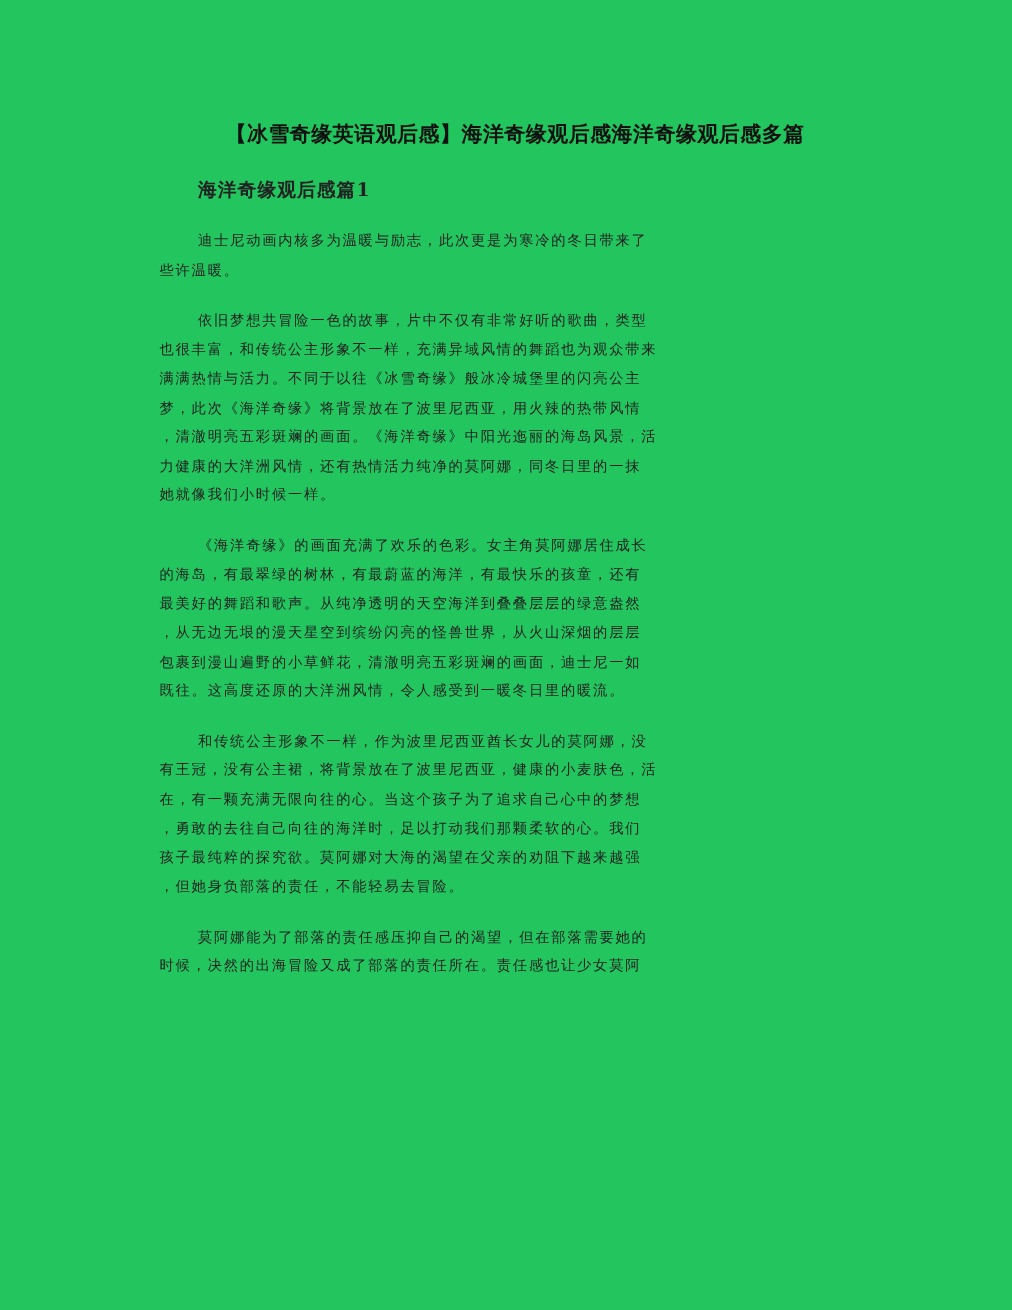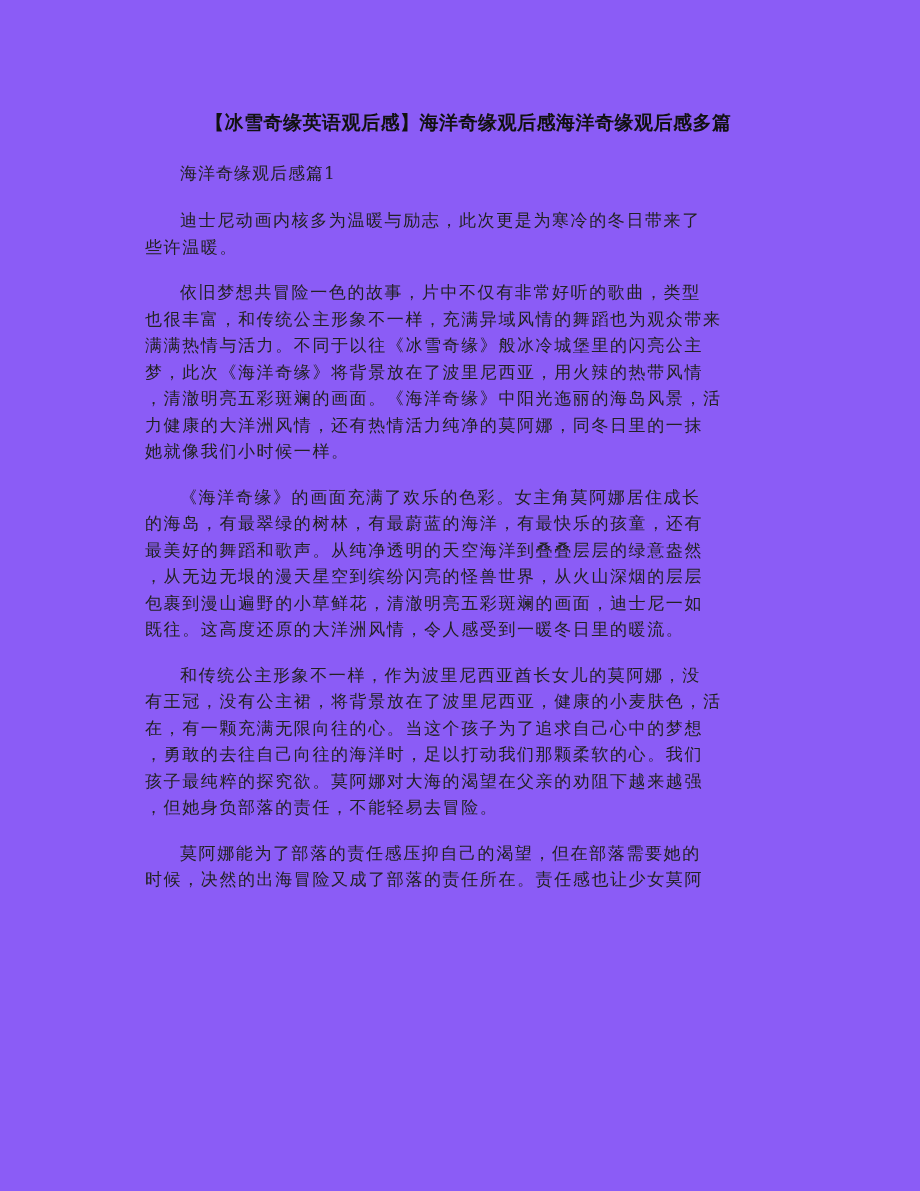--- a/index.html
+++ b/index.html
@@ -1,32 +1,33 @@
 <!DOCTYPE html>
 <html><head>
 <meta charset="utf-8">
 <style>
   html, body { margin: 0; padding: 0; background: #ffffff; }
   body { width: 920px; height: 1191px; position: relative; overflow: hidden; }
-  .page { position: absolute; left: 0; top: 0; width: 920px; height: 1191px; background: #8b5cf6; }
+  .page { position: absolute; left: 0; top: 0; width: 920px; height: 1191px; background: #22c55e; }
   .title {
     position: absolute; left: 205px; top: 108px; width: 600px;
     font-family: "DejaVu Sans", sans-serif; font-weight: bold;
     font-size: 19px; line-height: 28px; color: #111; white-space: nowrap;
     letter-spacing: 0.5px;
   }
   .subtitle {
     position: absolute; left: 180px; top: 160px;
     font-family: "DejaVu Serif", serif; font-size: 17px; line-height: 26px; color: #222;
     letter-spacing: 1px;
+    font-weight: bold;
   }
   .body { position: absolute; left: 145px; top: 207px; width: 635px; }
   .para { margin: 0 0 19px 0; }
   .line {
-    font-family: "DejaVu Sans", sans-serif; font-size: 17px; line-height: 26.5px;
+    font-family: "DejaVu Sans", sans-serif; font-size: 13px; line-height: 26.5px;
     color: #222; white-space: nowrap; letter-spacing: 1.6px; height: 26.5px;
   }
   .line.indent { padding-left: 35px; }
 </style>
 </head>
 <body>
 
 <div class="page">
   <div class="title">【冰雪奇缘英语观后感】海洋奇缘观后感海洋奇缘观后感多篇</div>
   <div class="subtitle">海洋奇缘观后感篇1</div>

